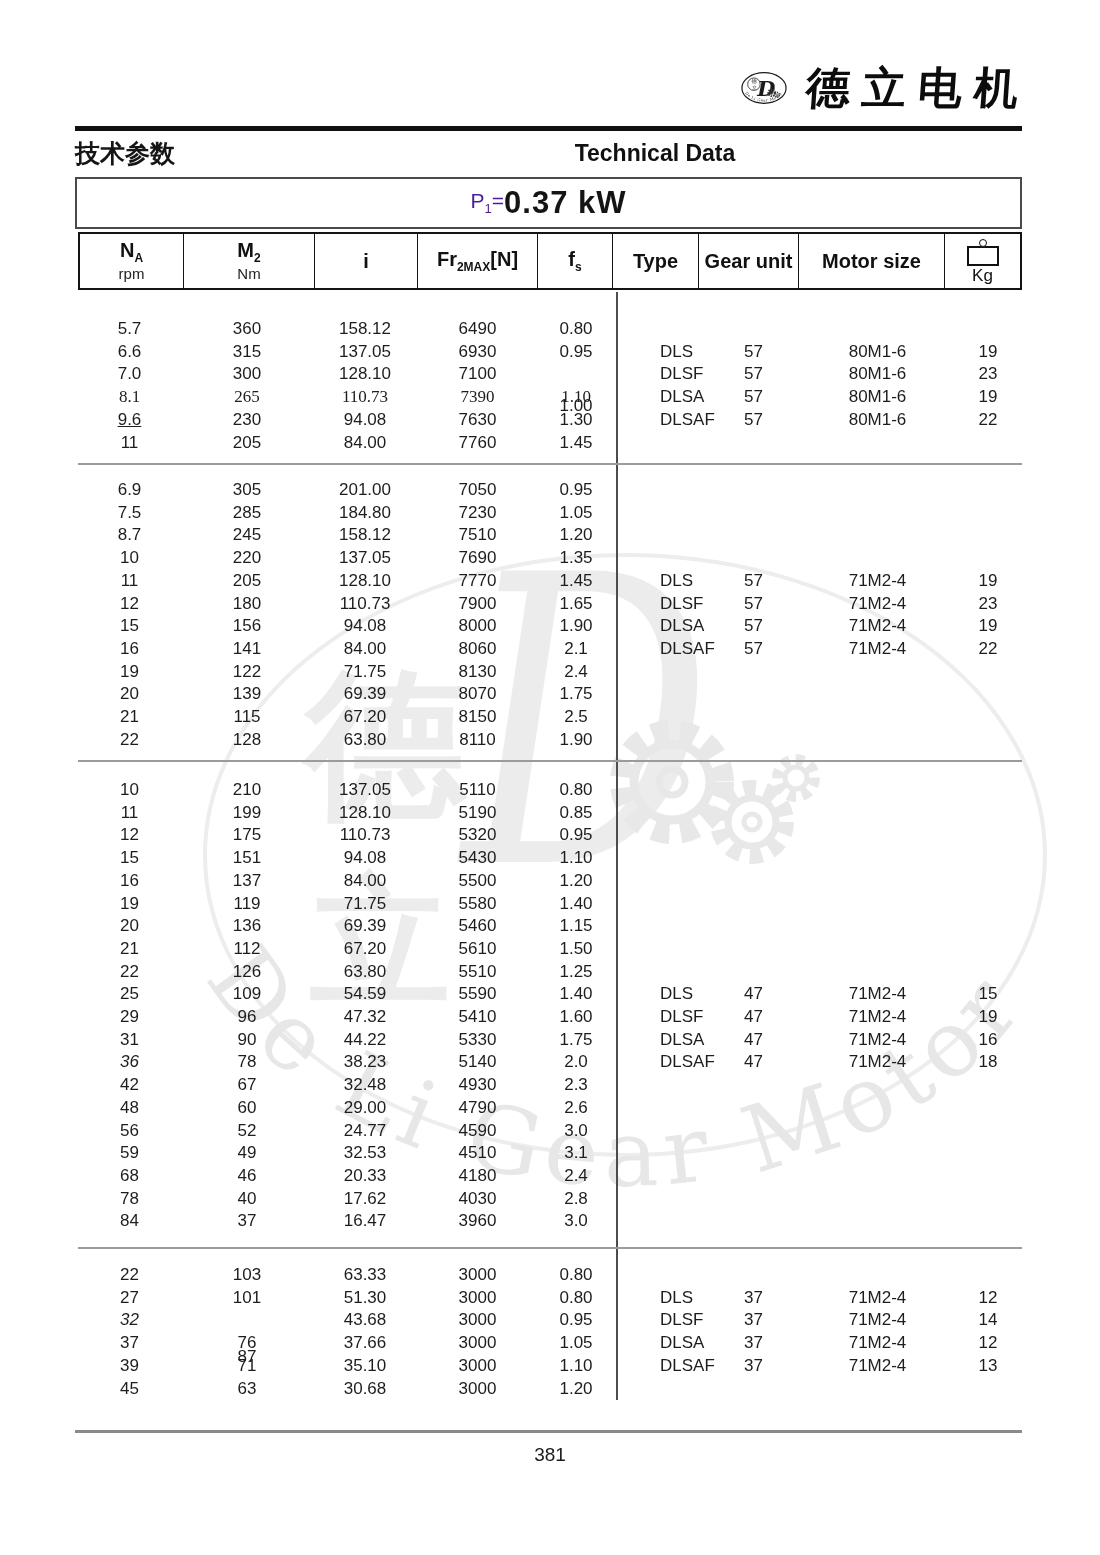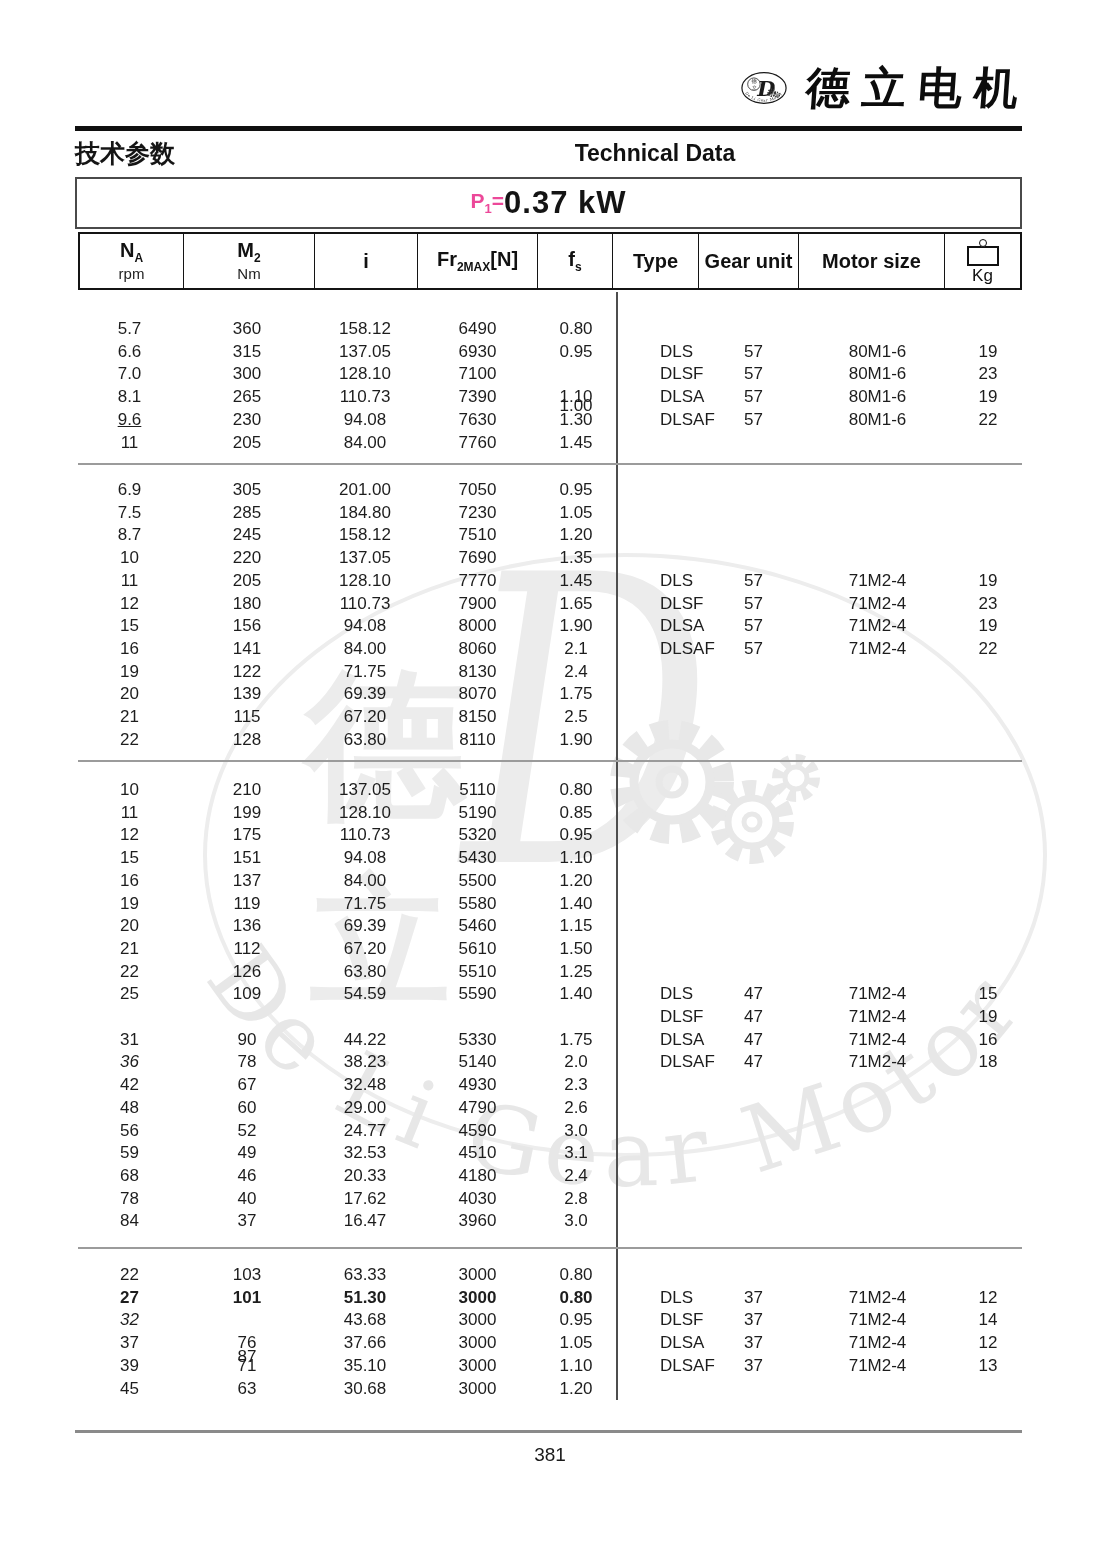--- a/index.html
+++ b/index.html
@@ -24,21 +24,21 @@
   }
   .toprule{position:absolute;left:75px;top:126px;width:947px;height:5px;background:#101010;}
   .title-cn{position:absolute;left:75px;top:137px;font-size:25px;font-weight:bold;color:#151515;}
   .title-en{position:absolute;left:455px;top:140px;width:400px;text-align:center;font-size:23px;font-weight:bold;color:#111;}
 
   
   .powerbox{
     position:absolute;left:75px;top:177px;width:943px;height:48px;
     border:2px solid #4a4a4a;display:flex;align-items:center;justify-content:center;background:transparent;
   }
-  .p-sym{font-size:21px;font-weight:bold;color:#ec4899;}
+  .p-sym{font-size:21px;font-weight:normal;color:#4c1d95;}
   .p-sym sub{font-size:13px;}
   .p-val{font-size:31px;font-weight:bold;color:#141414;letter-spacing:1px;}
 
   
   .thead{
     position:absolute;left:78px;top:232px;width:940px;height:54px;
     border:2px solid #141414;display:flex;
   }
   .th{
     border-right:1.5px solid #141414;
@@ -182,21 +182,21 @@
             <div class="cell" style="width: 121px;">6930</div>
             <div class="cell" style="width: 76px;">0.95</div>
           </div>
           <div class="trow" style="top: 72.4px;">
             <div class="cell" style="width: 103px;">7.0</div>
             <div class="cell" style="width: 132px;">300</div>
             <div class="cell" style="width: 104px;">128.10</div>
             <div class="cell" style="width: 121px;">7100</div>
             <div class="cell" style="width: 76px; margin-top: 32px;">1.00</div>
           </div>
-          <div class="trow" style="top: 95.1px;">
+          <div class="trow" style="top: 95.1px; font-family: Liberation Serif, serif;">
             <div class="cell" style="width: 103px;">8.1</div>
             <div class="cell" style="width: 132px;">265</div>
             <div class="cell" style="width: 104px;">110.73</div>
             <div class="cell" style="width: 121px;">7390</div>
             <div class="cell" style="width: 76px;">1.10</div>
           </div>
           <div class="trow" style="top: 117.8px;">
             <div class="cell" style="width: 103px; text-decoration: underline;">9.6</div>
             <div class="cell" style="width: 132px;">230</div>
             <div class="cell" style="width: 104px;">94.08</div>
@@ -409,20 +409,27 @@
             <div class="cell" style="width: 121px;">5510</div>
             <div class="cell" style="width: 76px;">1.25</div>
           </div>
           <div class="trow" style="top: 222.3px;">
             <div class="cell" style="width: 103px;">25</div>
             <div class="cell" style="width: 132px;">109</div>
             <div class="cell" style="width: 104px;">54.59</div>
             <div class="cell" style="width: 121px;">5590</div>
             <div class="cell" style="width: 76px;">1.40</div>
           </div>
+          <div class="trow" style="top: 245px;">
+            <div class="cell" style="width: 103px;">29</div>
+            <div class="cell" style="width: 132px;">96</div>
+            <div class="cell" style="width: 104px;">47.32</div>
+            <div class="cell" style="width: 121px;">5410</div>
+            <div class="cell" style="width: 76px;">1.60</div>
+          </div>
           <div class="trow" style="top: 267.7px;">
             <div class="cell" style="width: 103px;">31</div>
             <div class="cell" style="width: 132px;">90</div>
             <div class="cell" style="width: 104px;">44.22</div>
             <div class="cell" style="width: 121px;">5330</div>
             <div class="cell" style="width: 76px;">1.75</div>
           </div>
           <div class="trow" style="top: 290.4px;">
             <div class="cell" style="width: 103px; font-style: italic;">36</div>
             <div class="cell" style="width: 132px;">78</div>
@@ -505,21 +512,21 @@
           </div>
         </div>
         <div class="block" style="top: 1247px; height: 153px;">
           <div class="trow" style="top: 16px;">
             <div class="cell" style="width: 103px;">22</div>
             <div class="cell" style="width: 132px;">103</div>
             <div class="cell" style="width: 104px;">63.33</div>
             <div class="cell" style="width: 121px;">3000</div>
             <div class="cell" style="width: 76px;">0.80</div>
           </div>
-          <div class="trow" style="top: 38.7px; font-weight: bold;">
+          <div class="trow" style="top: 38.7px;">
             <div class="cell" style="width: 103px;">27</div>
             <div class="cell" style="width: 132px;">101</div>
             <div class="cell" style="width: 104px;">51.30</div>
             <div class="cell" style="width: 121px;">3000</div>
             <div class="cell" style="width: 76px;">0.80</div>
           </div>
           <div class="trow" style="top: 61.4px;">
             <div class="cell" style="width: 103px; font-style: italic;">32</div>
             <div class="cell" style="width: 132px; margin-top: 37px;">87</div>
             <div class="cell" style="width: 104px;">43.68</div>

